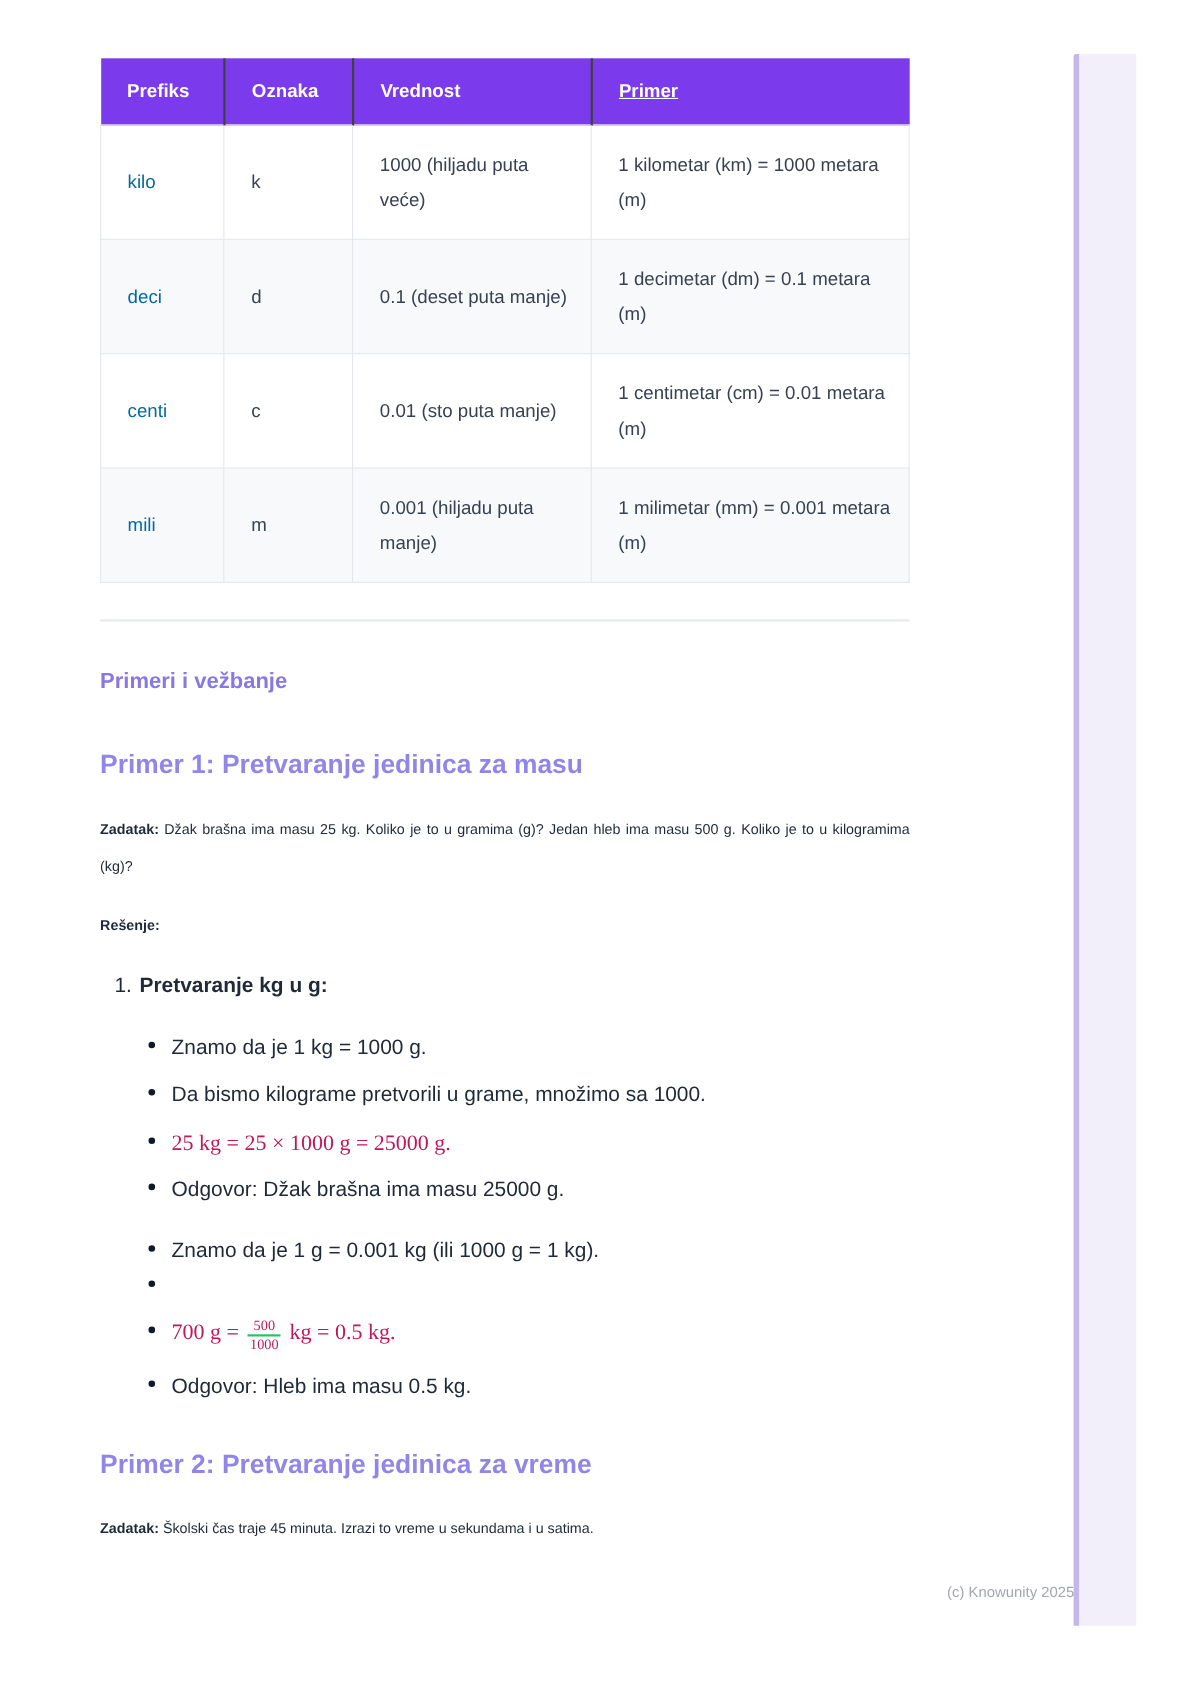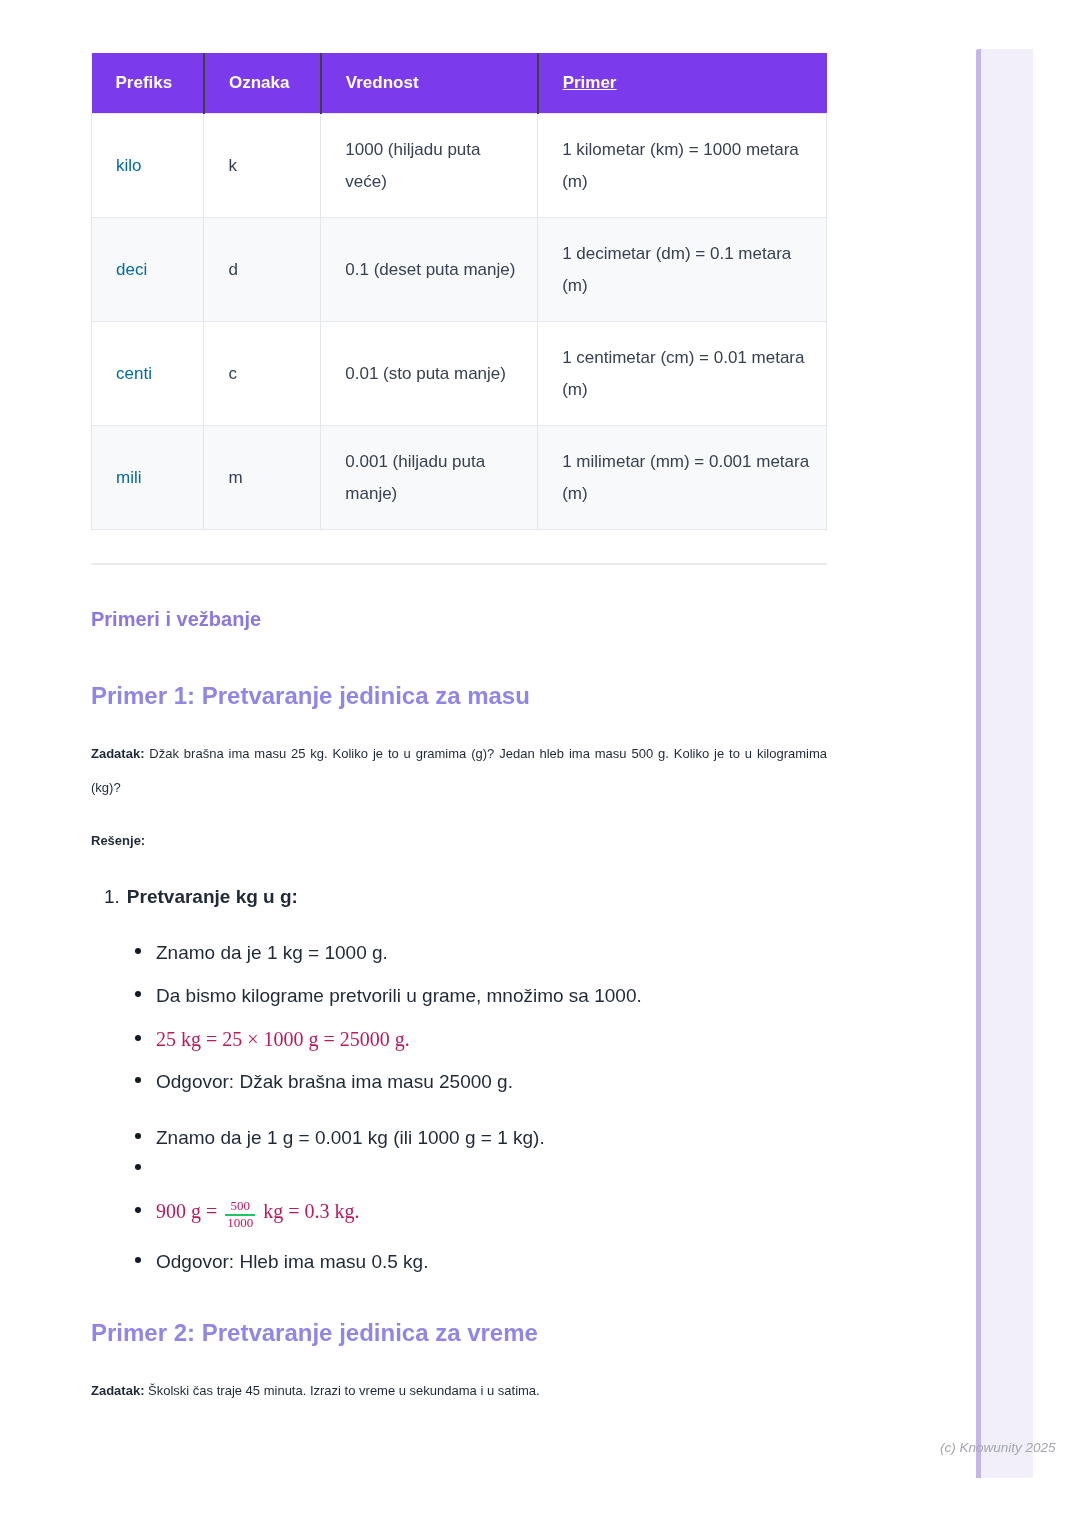--- a/index.html
+++ b/index.html
@@ -57,22 +57,22 @@
          background: #111827; margin-left: 44px; margin-right: 15px;
          position: relative; top: -5px; }
   .math { font-family: Liberation Serif, serif; font-size: 20px; color: #be185d; }
   .frac { display: inline-block; vertical-align: -9px; text-align: center;
           font-size: 13px; line-height: 1.15; margin: 0 3px; }
   .frac .num { display: block; padding: 0 2px; }
   .frac .den { display: block; border-top: 2px solid #22c55e; padding: 0 2px; }
   .bullet.tall { line-height: 34px; }
 
   
-  .footer { position: absolute; left: 940px; top: 1440px; font-size: 13.5px;
-            color: #a3a6ad; z-index: 3; white-space: nowrap; font-style: italic; }
+  .footer { position: absolute; left: 861px; top: 1440px; font-size: 13.5px;
+            color: #a3a6ad; z-index: 3; white-space: nowrap; }
 </style>
 </head>
 <body>
 
 <div class="page">
 
   <div class="edge-panel"></div>
   <div class="edge-strip"></div>
 
   <div class="doc">
@@ -158,21 +158,21 @@
         <div class="bullets">
           <div class="bullet">
             <span class="dot"></span>
             <span>Znamo da je 1 g = 0.001 kg (ili 1000 g = 1 kg).</span>
           </div>
           <div class="bullet">
             <span class="dot"></span>
           </div>
           <div class="bullet tall">
             <span class="dot"></span>
-            <span class="math"><span>900 g = </span><span class="frac"><span class="num">500</span><span class="den">1000</span></span><span> kg = 0.3 kg.</span></span>
+            <span class="math"><span>700 g = </span><span class="frac"><span class="num">500</span><span class="den">1000</span></span><span> kg = 0.5 kg.</span></span>
           </div>
           <div class="bullet">
             <span class="dot"></span>
             <span>Odgovor: Hleb ima masu 0.5 kg.</span>
           </div>
         </div>
       </div>
 
     </div>
 

